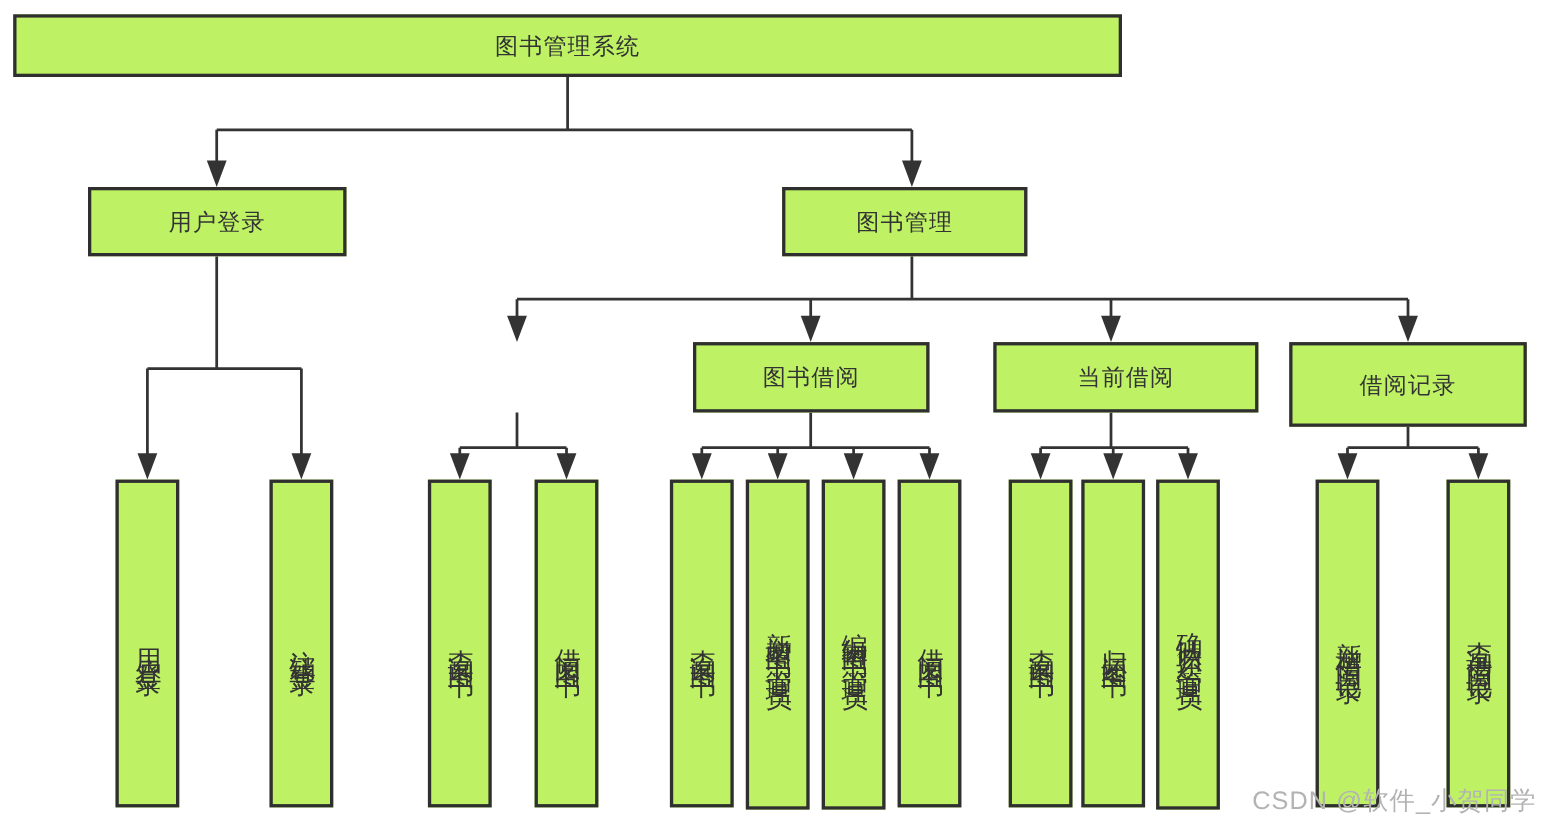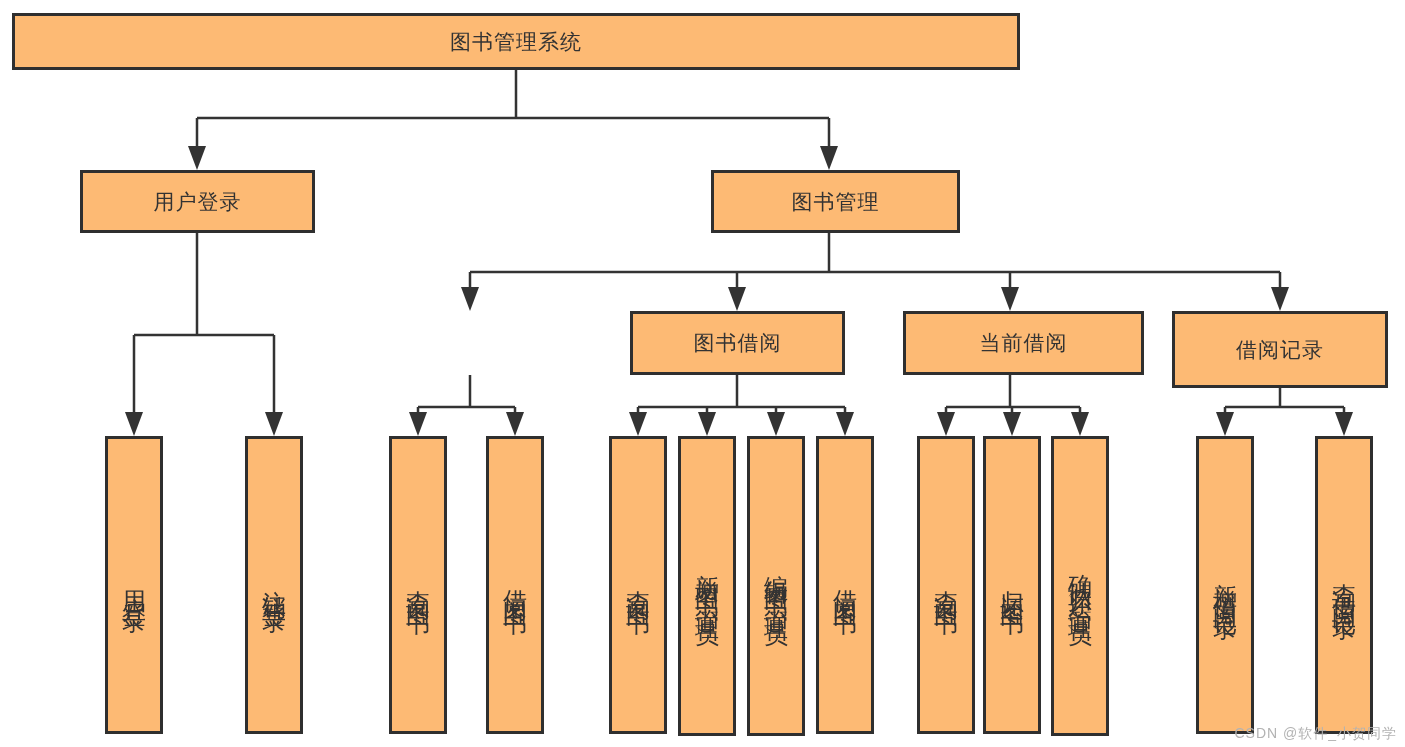--- a/index.html
+++ b/index.html
@@ -17,21 +17,21 @@
   }
   .wires {
     position: absolute;
     left: 0;
     top: 0;
     pointer-events: none;
   }
   .node {
     position: absolute;
     box-sizing: border-box;
-    background: #fdba74;
+    background: #bef264;
     border: 3px solid #2f2f2f;
     color: #333333;
     display: flex;
     align-items: center;
     justify-content: center;
     text-align: center;
     z-index: 2;
   }
   .node.h {
     font-size: 21px;
@@ -41,21 +41,21 @@
     font-size: 24px;
     writing-mode: vertical-rl;
     text-orientation: upright;
     letter-spacing: 7px;
     line-height: 1;
   }
   .watermark {
     position: absolute;
     right: 8px;
     bottom: 4px;
-    font-size: 14px;
+    font-size: 23px;
     color: #b3b3b3;
     letter-spacing: 1px;
     z-index: 3;
     white-space: nowrap;
   }
 </style>
 </head>
 <body>
 
 <div class="stage">
@@ -88,21 +88,21 @@
       <polygon points="1003,412 1021,412 1012,436"></polygon>
       <polygon points="1071,412 1089,412 1080,436"></polygon>
       <polygon points="1216,412 1234,412 1225,436"></polygon>
       <polygon points="1335,412 1353,412 1344,436"></polygon>
     </g>
   </svg>
 
   <div class="node h" style="left:12px; top:13px; width:1008px; height:57px;">图书管理系统</div>
 
   <div class="node h" style="left:80px; top:170px; width:235px; height:63px;">用户登录</div>
-  <div class="node h" style="left:711px; top:170px; width:249px; height:63px;">图书管理</div>
+  <div class="node h" style="left:711px; top:170px; width:223px; height:63px;">图书管理</div>
 
   <div class="node h" style="left:630px; top:311px; width:215px; height:64px;font-family:Liberation Serif, serif;">图书借阅</div>
   <div class="node h" style="left:903px; top:311px; width:241px; height:64px;font-family:Liberation Mono, monospace;">当前借阅</div>
   <div class="node h" style="left:1172px; top:311px; width:216px; height:77px;">借阅记录</div>
 
   <div class="node v" style="left:105px; top:436px; width:58px; height:298px;">用户登录</div>
   <div class="node v" style="left:245px; top:436px; width:58px; height:298px;">注销登录</div>
 
   <div class="node v" style="left:389px; top:436px; width:58px; height:298px;">查询图书</div>
   <div class="node v" style="left:486px; top:436px; width:58px; height:298px;">借阅图书</div>

